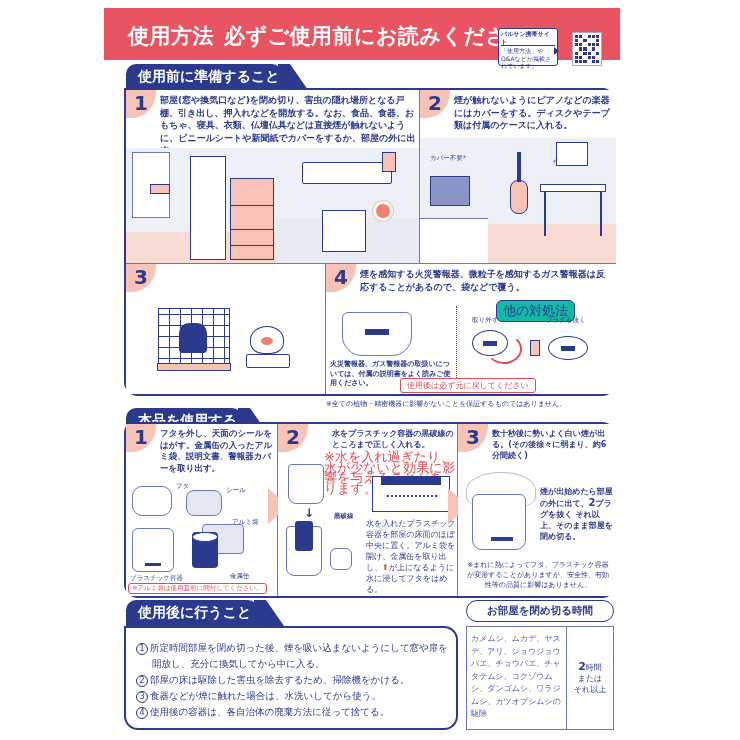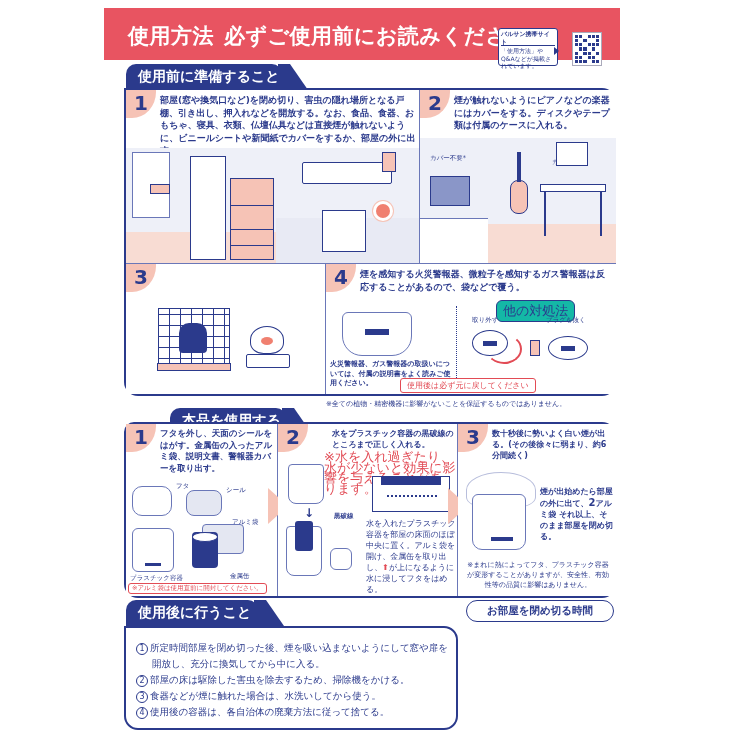--- a/index.html
+++ b/index.html
@@ -192,21 +192,21 @@
       <div style="position:absolute; left:160px; top:70px; width:36px; height:30px; border:2px solid #e24b55; border-left-color:transparent; border-top-color:transparent; border-radius:50%;"></div>
       <div class="pink" style="position:absolute; left:204px; top:76px; width:10px; height:16px; border:1px solid #2b3a8c;"></div>
       <div class="outline" style="position:absolute; left:222px; top:72px; width:40px; height:24px; border-radius:50%;">
         <div class="navy" style="position:absolute; left:12px; top:9px; width:14px; height:5px;"></div>
       </div>
       <span class="pill-red" style="left:74px; top:114px;">使用後は必ず元に戻してください</span>
     </div>
   </div>
   <div class="footnote" style="left:222px; top:391px;">※全ての植物・精密機器に影響がないことを保証するものではありません。</div>
 
-  <div class="sec-tab" style="left:22px; top:400px; width:116px;margin-left:44px;">
+  <div class="sec-tab" style="left:22px; top:400px; width:116px;">
     <span>本品を使用する</span>
   </div>
   <div class="panel" style="left:20px; top:414px; width:492px; height:176px; border-radius: 10px 14px 14px 14px;">
 
     <div class="step" style="left:0; top:0; width:152px; height:172px; border:none; border-right:1px solid #6a77b8;">
       <div class="step-num">1</div>
       <div class="step-text" style="left:34px; top:4px; width:116px; font-size:8.5px; line-height:11.5px;">フタを外し、天面のシールをはがす。金属缶の入ったアルミ袋、説明文書、警報器カバーを取り出す。</div>
       <div class="outline" style="position:absolute; left:6px; top:62px; width:40px; height:30px; border-radius:10px; border-color:#6a77b8;"></div>
       <span class="label-tiny" style="left:50px; top:58px;">フタ</span>
       <div style="position:absolute; left:60px; top:66px; width:36px; height:26px; border-radius:8px; background:#e4e7f2; border:1px solid #6a77b8;"></div>
@@ -247,34 +247,44 @@
     <div class="arrow-right" style="left:322px; top:64px;"></div>
 
     <div class="step" style="left:332px; top:0; width:158px; height:172px; border:none;">
       <div class="step-num">3</div>
       <div class="step-text" style="left:34px; top:4px; width:122px; font-size:8px; line-height:11px;">数十秒後に勢いよく白い煙が出る。(その後徐々に弱まり、約6分間続く)</div>
       <div style="position:absolute; left:8px; top:48px; width:70px; height:36px; border:1px solid #b8bedc; border-radius:50% 50% 30% 30%; background:#fff;"></div>
       <div class="outline" style="position:absolute; left:14px; top:70px; width:54px; height:56px; border-radius:6px 6px 10px 10px; border-color:#6a77b8;">
         <div class="navy" style="position:absolute; left:18px; top:42px; width:22px; height:4px;"></div>
       </div>
       <div class="step-text" style="left:82px; top:62px; width:74px; font-size:8px; line-height:11px;">
-        <span>煙が出始めたら部屋の外に出て、</span><b style="font-size:10px;">2</b><span>アルミ袋 それ以上、そのまま部屋を閉め切る。</span>
+        <span>煙が出始めたら部屋の外に出て、</span><b style="font-size:10px;">2</b><span>プラグを抜く それ以上、そのまま部屋を閉め切る。</span>
       </div>
       <div class="step-text" style="left:6px; top:136px; width:148px; font-size:7px; line-height:10px; font-weight:normal; text-align:center;">※まれに熱によってフタ、プラスチック容器が変形することがありますが、安全性、有効性等の品質に影響はありません。</div>
     </div>
   </div>
 
   <div class="sec-tab" style="left:22px; top:592px; width:132px;">
     <span>使用後に行うこと</span>
   </div>
   <div class="panel" style="left:20px; top:618px; width:334px; height:104px; border-radius: 0 14px 14px 14px;">
     <ul class="after-list">
       <li><span class="num">1</span><span>所定時間部屋を閉め切った後、煙を吸い込まないようにして窓や扉を</span></li>
       <li class="cont"><span>開放し、充分に換気してから中に入る。</span></li>
       <li><span class="num">2</span><span>部屋の床は駆除した害虫を除去するため、掃除機をかける。</span></li>
       <li><span class="num">3</span><span>食器などが煙に触れた場合は、水洗いしてから使う。</span></li>
       <li><span class="num">4</span><span>使用後の容器は、各自治体の廃棄方法に従って捨てる。</span></li>
     </ul>
   </div>
 
   <div class="time-title">お部屋を閉め切る時間</div>
+  <div class="time-table">
+    <div class="c1">カメムシ、ムカデ、ヤスデ、アリ、ショウジョウバエ、チョウバエ、チャタテムシ、コクゾウムシ、ダンゴムシ、ワラジムシ、カツオブシムシの駆除</div>
+    <div class="c2">
+      <div>
+        <b>2</b><span>時間</span><br>
+        <span>または</span><br>
+        <span>それ以上</span>
+      </div>
+    </div>
+  </div>
 
 </div>
 
 </body></html>

